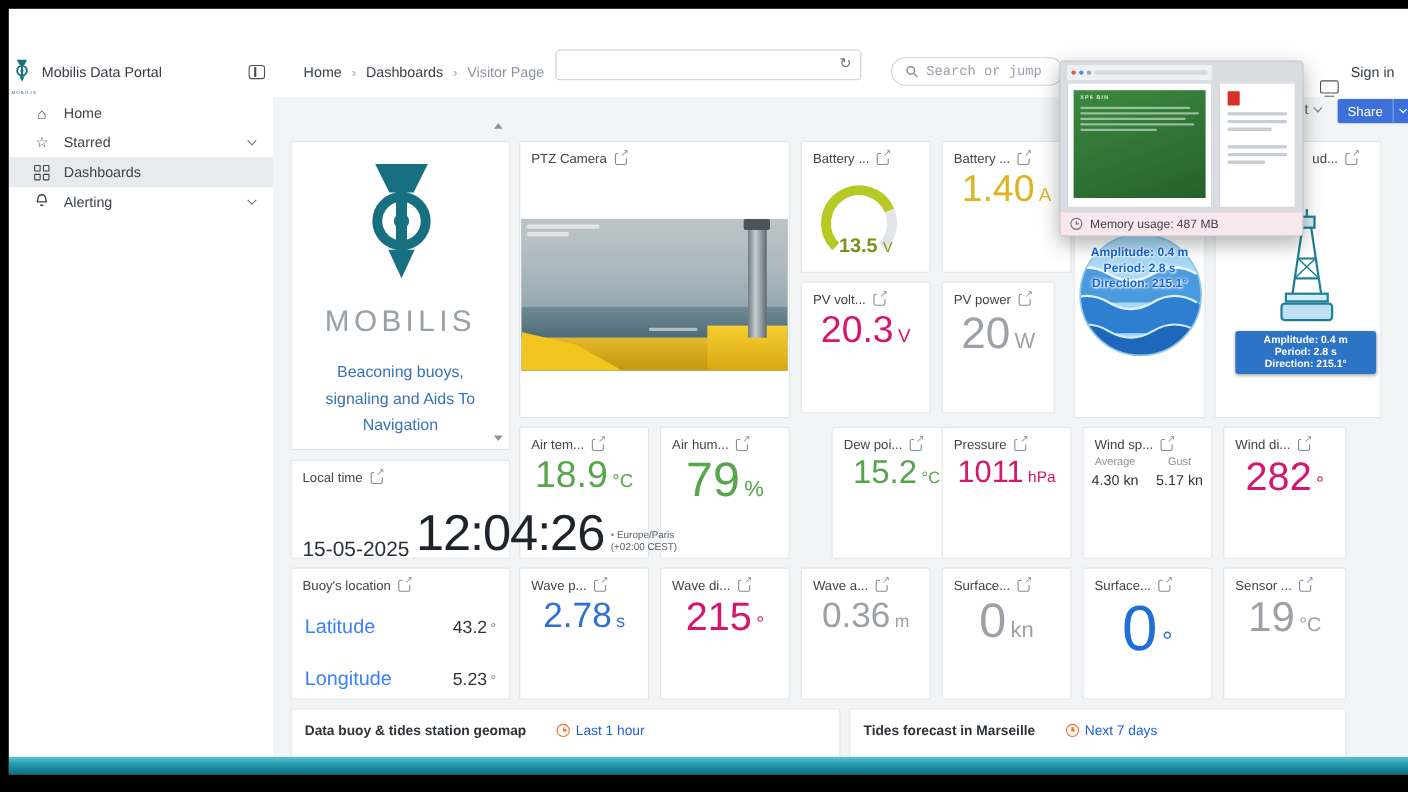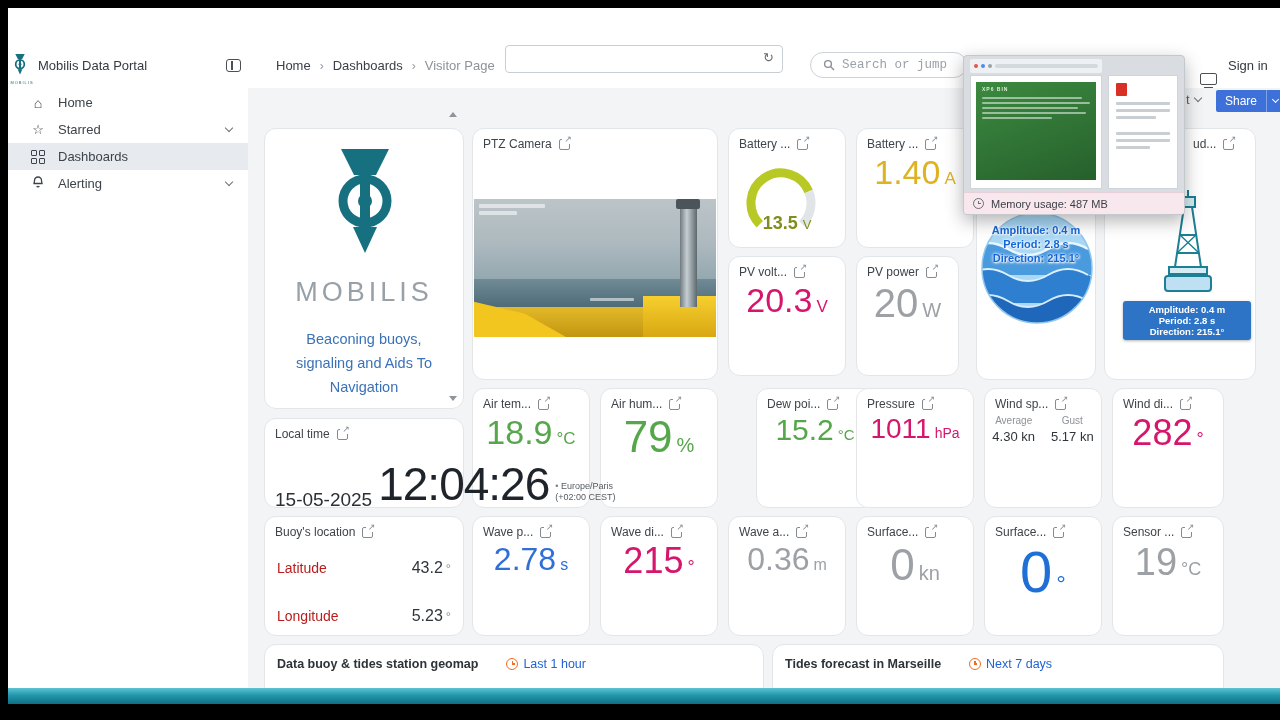--- a/index.html
+++ b/index.html
@@ -31,40 +31,40 @@
   
   .sidebar{position:absolute;left:8px;top:88px;width:240px;height:600px;background:#fff;z-index:2}
   .side-item{position:absolute;left:0;width:240px;height:27px;display:flex;align-items:center;gap:12px;padding-left:22px;font-size:13px;color:#3c434a;cursor:pointer}
   .side-item.active{background:#e7eaee}
   .s-icon{width:16px;text-align:center;font-size:14px;color:#3c434a;flex:none}
   .icon-grid{display:grid;grid-template-columns:6px 6px;grid-auto-rows:6px;gap:2px;width:16px;justify-content:center}
   .icon-grid i{border:1.5px solid #3c434a;border-radius:1px;display:block}
   .side-caret{margin-left:auto;margin-right:16px}
   
   .main-bg{position:absolute;left:248px;top:88px;width:1032px;height:600px;background:#f2f4f5;z-index:1}
-  .panel{position:absolute;background:#fff;border:1px solid #e3e6e9;border-radius:12px;z-index:2}
+  .panel{position:absolute;background:#fff;border:1px solid #e3e6e9;border-radius:2px;z-index:2}
   .ph{position:absolute;left:10px;top:7px;height:16px;display:flex;align-items:center}
   .pt{font-size:12px;color:#3e444a;white-space:nowrap}
   .ext{width:11px;height:11px;border:1px solid #848b93;border-radius:2px;display:inline-block;margin-left:7px;position:relative;flex:none;background:#fff;cursor:pointer}
   .ext::after{content:"↗";position:absolute;top:-5px;right:-3px;font-size:9px;color:#848b93;background:#fff;line-height:8px;padding:0 0 1px 2px}
   .sc{position:absolute;left:0;right:0;top:26px;bottom:6px;display:flex;align-items:baseline;justify-content:center;gap:4px}
   .num,.unit{font-weight:500;line-height:1}
   .c-red{color:#d6156c}.c-green{color:#56a64b}.c-blue{color:#2f6fd6}.c-gray{color:#9da1a6}.c-amber{color:#deb221}
   
   .brandword{position:absolute;left:0;right:0;top:148px;text-align:center;font-size:27px;letter-spacing:4px;color:#98a0a8;font-weight:500}
   .caption{position:absolute;left:0;right:0;top:198px;text-align:center;font-size:14.5px;line-height:24px;color:#3a72b8}
   
   .lt-row{position:absolute;left:10px;top:38px;display:flex;align-items:flex-end;white-space:nowrap;z-index:6}
   .lt-date{font-size:19px;color:#2b3036}
   .lt-time{font-size:46px;color:#1f242a;margin-left:6px;letter-spacing:-1px}
   .lt-tz{margin-left:6px;font-size:9px;color:#565c62;line-height:11px;align-self:center;margin-top:16px}
   .lt-tz .b::before{content:"• ";color:#7a8187}
   
   .loc-row{position:absolute;left:12px;right:12px;display:flex;justify-content:space-between;align-items:baseline}
-  .loc-label{font-size:14px;color:#b91c1c}
+  .loc-label{font-size:18px;color:#3b82f6}
   .loc-val{font-size:16px;color:#2f353b}
   .loc-unit{font-size:13px;color:#8d9298;margin-left:3px}
   
   .ws-wrap{position:absolute;left:0;right:0;top:26px;bottom:6px;display:flex;align-items:flex-start;justify-content:center;gap:16px}
   .ws-label{font-size:10px;color:#8d9298;text-align:center}
   .ws-val{font-size:13px;color:#2f353b;text-align:center;margin-top:3px}
   
   .gval{position:absolute;left:0;right:0;top:84px;text-align:center;font-size:18px;font-weight:600;color:#7f8e1c;z-index:2}
   .gval .u{font-size:13px;font-weight:500}
   

